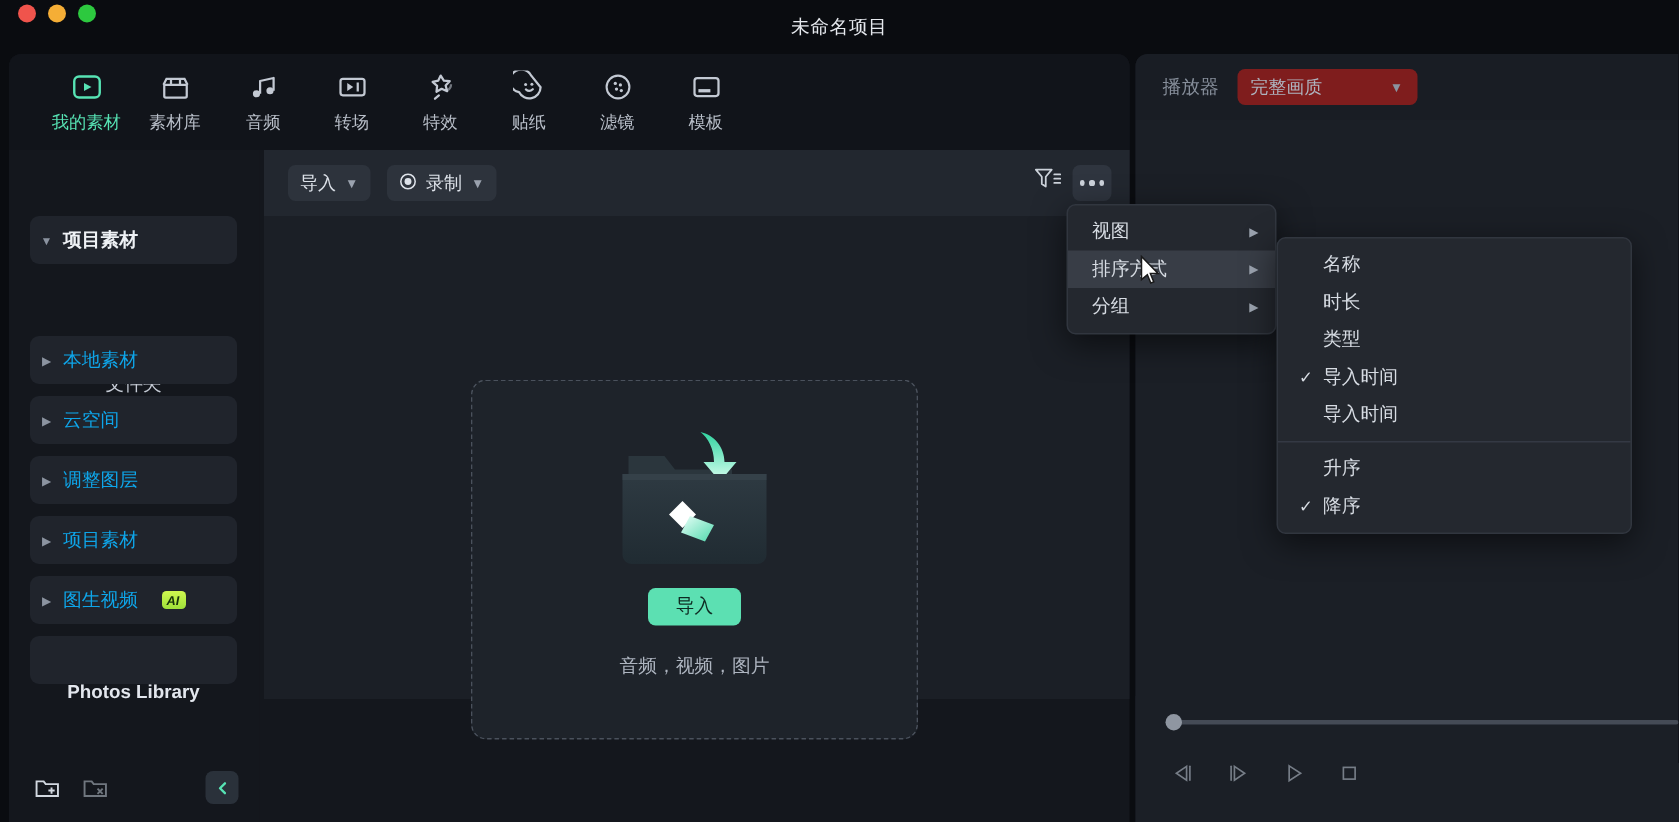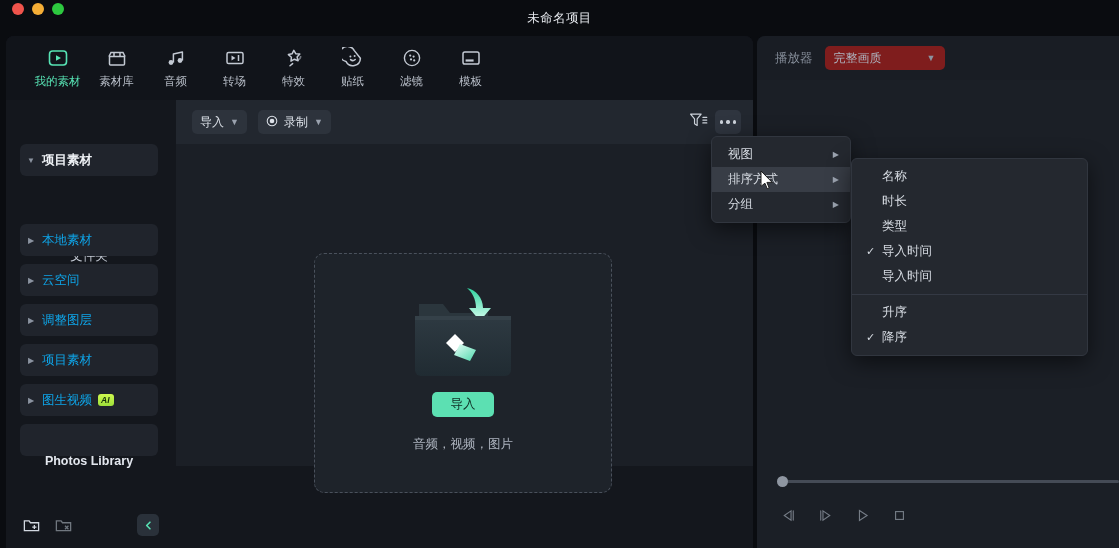--- a/index.html
+++ b/index.html
@@ -65,21 +65,21 @@
   .side-row .tlabel { font-size: 12.5px; color: #0ea5e9; }
   .side-row.root .tlabel { color: #eef1f5; font-weight: bold; }
   .side-row.plain { justify-content: center; background: #20242c; }
   .side-row.plain .tlabel { font-weight: bold; color: #e3e7ee; font-size: 12.5px; margin-top: 42px; }
   .folder-head {
     position: absolute; left: 14px; width: 138px; height: 24px;
     display: flex; align-items: center; justify-content: center;
     font-size: 12.5px; color: #c6ccd6;
   }
   .ai-badge {
-    margin-left: 6px; background: linear-gradient(180deg,#cff84f,#9ee03a);
+    margin-left: 16px; background: linear-gradient(180deg,#cff84f,#9ee03a);
     color: #16320a; font-size: 8.5px; font-weight: bold; font-style: italic;
     border-radius: 3px; padding: 1px 4px 1px 3px; line-height: 10px;
   }
   
   .side-bottom {
     position: absolute; left: 0; bottom: 0; width: 167px; height: 44px;
   }
   .sb-icon { position: absolute; top: 12px; cursor: pointer; }
   .collapse-btn {
     position: absolute; right: 14px; top: 10px; width: 22px; height: 22px;

